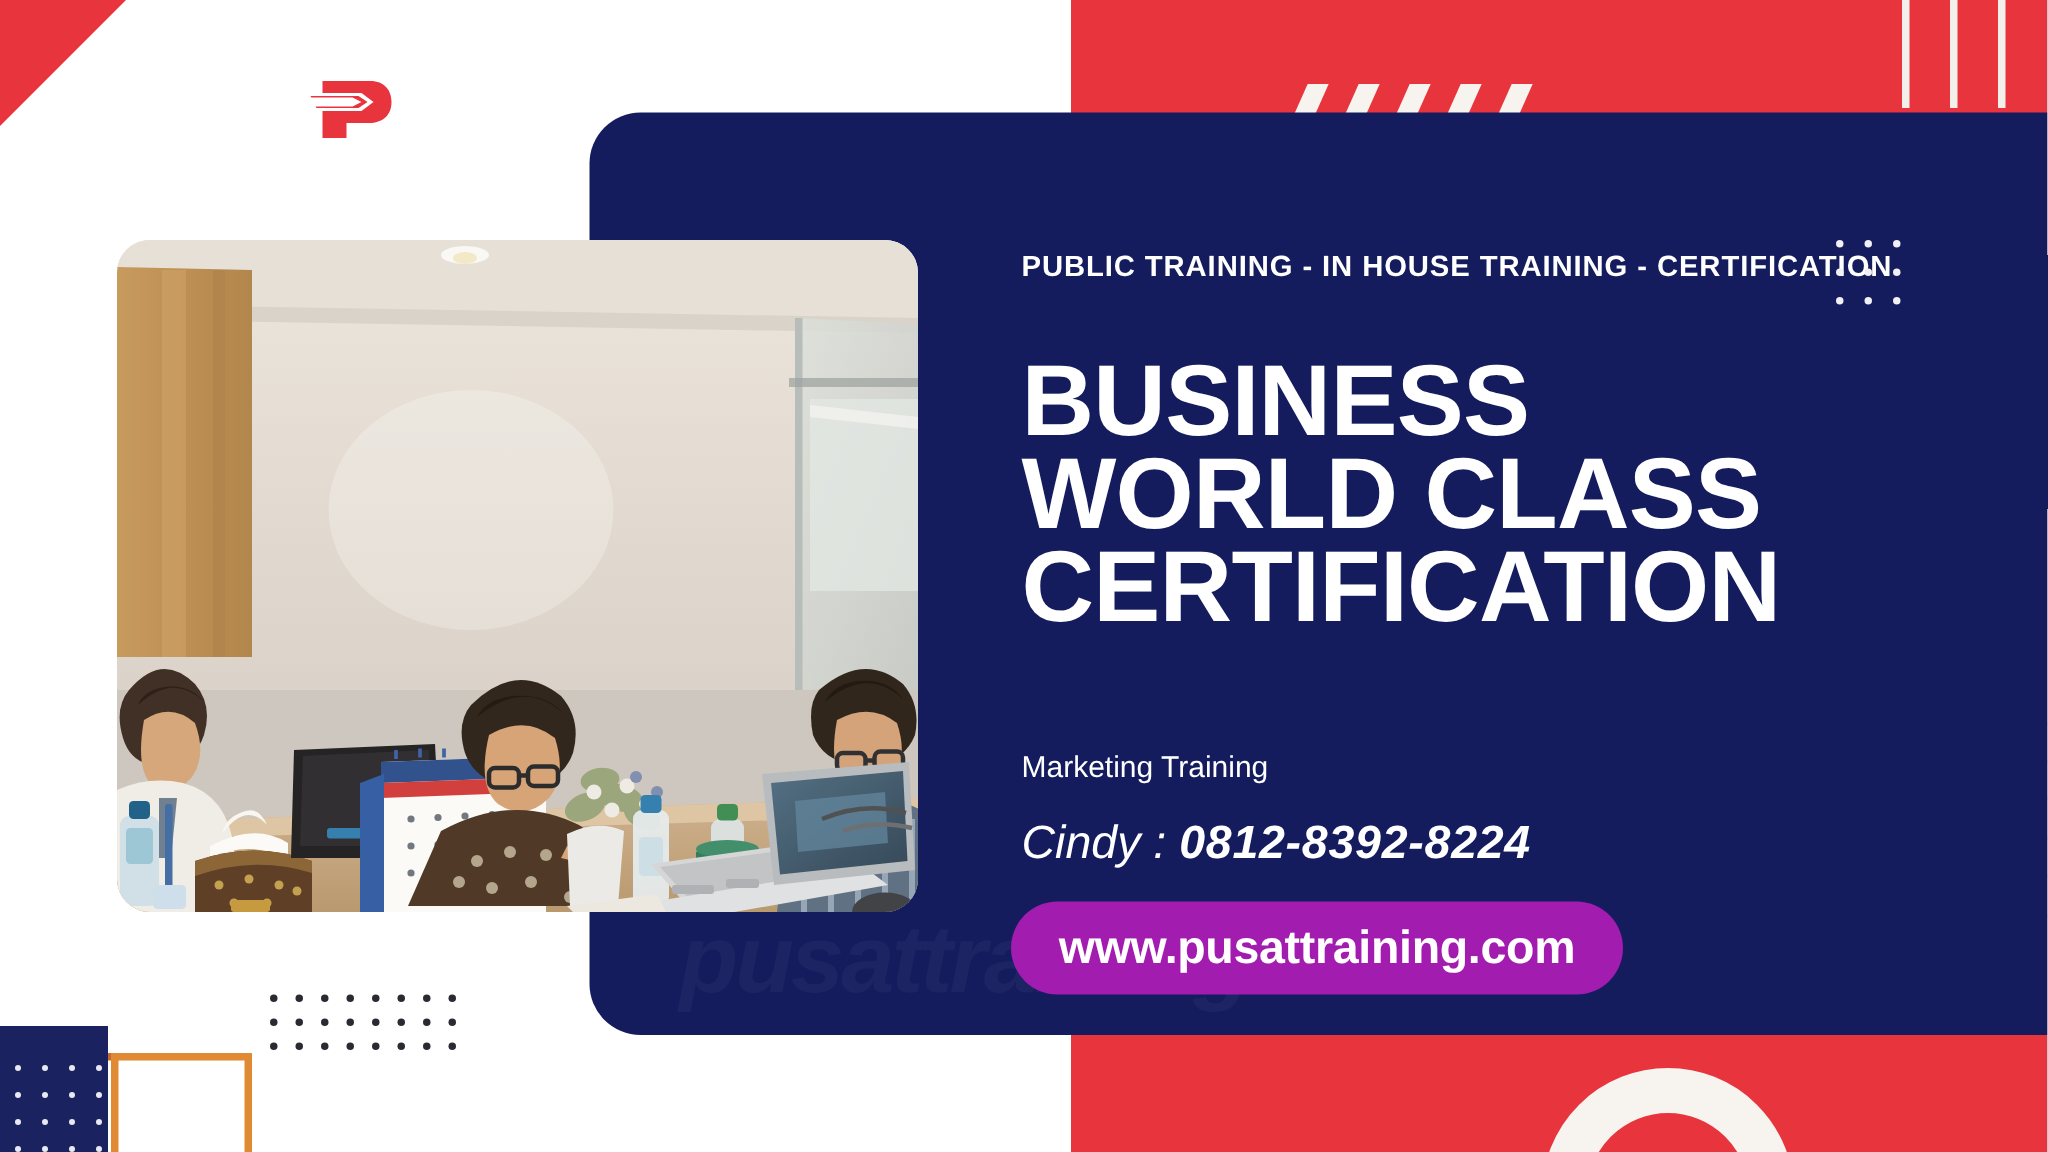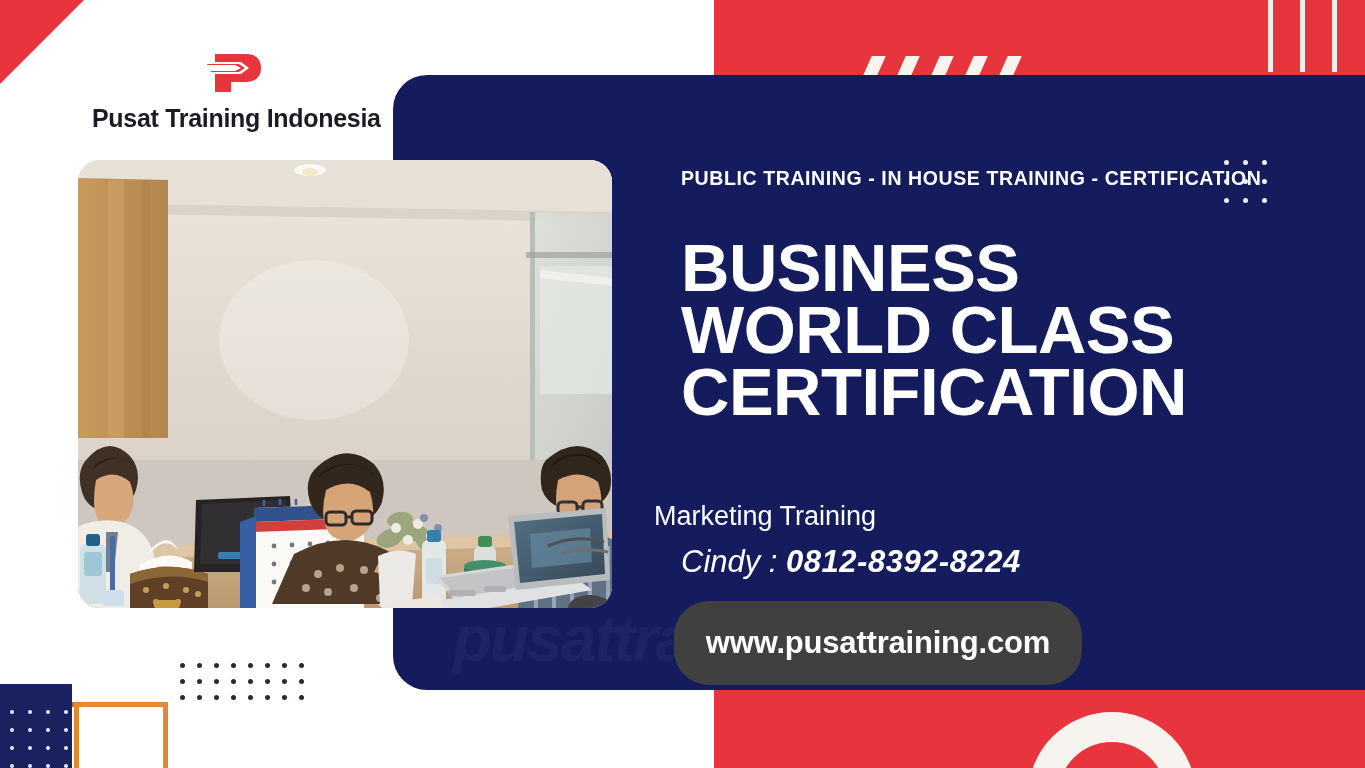--- a/index.html
+++ b/index.html
@@ -210,23 +210,23 @@
     font-size: 67px;
     line-height: 62px;
     font-weight: bold;
     color: #FFFFFF;
     letter-spacing: -0.5px;
   }
   .headline span { display: block; }
 
   .subtitle {
     position: absolute;
-    left: 654px;
+    left: 681px;
     top: 501px;
-    font-size: 27px;
+    font-size: 20px;
     color: #FFFFFF;
     font-weight: normal;
     white-space: nowrap;
   }
   .contact {
     position: absolute;
     left: 681px;
     top: 544px;
     font-size: 31px;
     color: #FFFFFF;
@@ -236,22 +236,22 @@
   .contact .phone {
     font-weight: bold;
     letter-spacing: 0.5px;
   }
 
   .cta {
     position: absolute;
     left: 674px;
     top: 601px;
     width: 408px;
-    height: 84px;
-    background: #404040;
+    height: 62px;
+    background: #a21caf;
     border-radius: 35px;
     display: flex;
     align-items: center;
     justify-content: center;
     border: none;
     cursor: pointer;
     padding: 0;
   }
   .cta-label {
     font-family: "Liberation Sans", sans-serif;
@@ -352,21 +352,20 @@
   </div>
 
   <div class="logo-wrap">
     <svg class="logo-mark" viewBox="0 0 62 48">
       <path d="M14 6 L46 6 C55 6 60 12 60 20 C60 29 54 34 45 34 L30 34 L30 44 L14 44 Z" fill="#E8343C"></path>
       <path d="M30 16 L46 16 L46 24 L30 24 Z" fill="#E8343C"></path>
       <path d="M2 14 L40 14 L48 20 L40 26 L8 26 Z" fill="#ffffff"></path>
       <path d="M6 16 L38 16 L44 20 L38 24 L10 24 Z" fill="#E8343C"></path>
       <path d="M0 17 L34 17 L40 20 L34 23 L4 23 Z" fill="#ffffff"></path>
     </svg>
-    <div class="logo-text">Pusat Training Indonesia</div>
   </div>
 
   <div class="photo">
     <svg viewBox="0 0 534 448" preserveAspectRatio="xMidYMid slice">
       <defs>
         <linearGradient id="wallG" x1="0" y1="0" x2="0" y2="1">
           <stop offset="0" stop-color="#efeae4"></stop>
           <stop offset="1" stop-color="#ddd6cf"></stop>
         </linearGradient>
         <linearGradient id="woodG" x1="0" y1="0" x2="1" y2="0">

